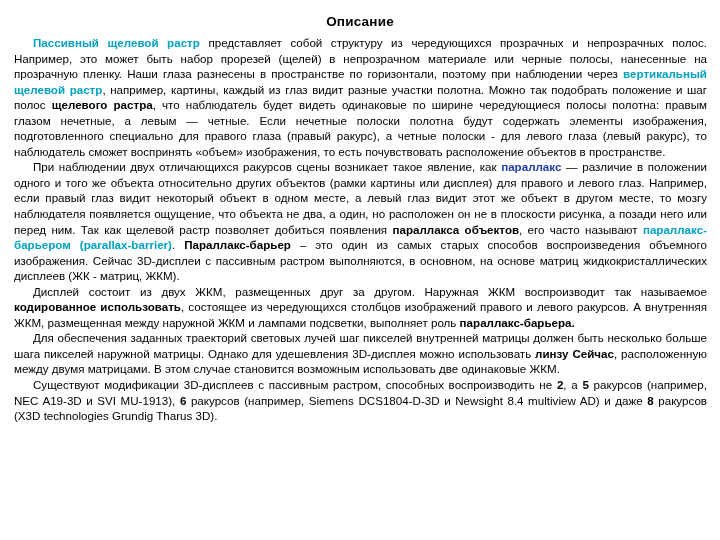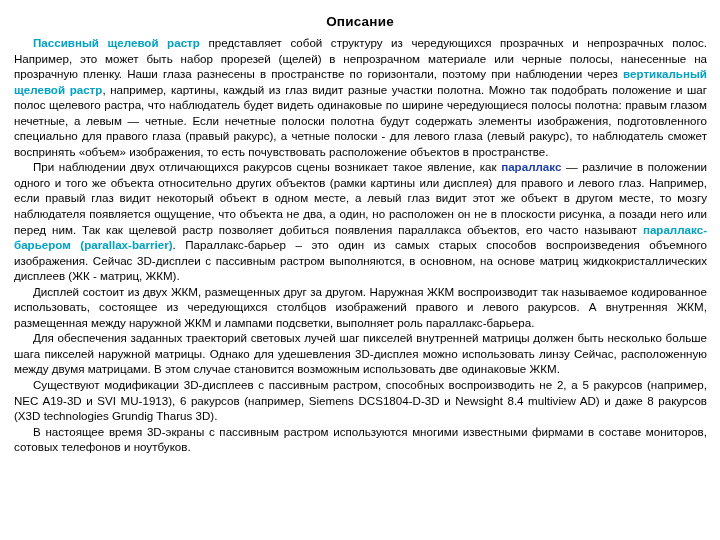--- a/index.html
+++ b/index.html
@@ -38,21 +38,21 @@
     text-align: justify;
     text-justify: inter-word;
     -moz-text-align-last: left;
     text-align-last: left;
   }
   .body-copy p {
     margin: 0;
     text-indent: 19px;
   }
   b, strong, .b {
-    font-weight: normal;
+    font-weight: bold;
     margin-top: 36px;
   }
   .em-teal {
     font-weight: bold;
     color: #00a2c4;
   }
   .em-blue {
     font-weight: bold;
     color: #1f3fa8;
     margin-top: 36px;
@@ -64,16 +64,15 @@
 <div class="slide">
 
   <div class="slide-title">Описание</div>
 
   <div class="body-copy">
     <p><span class="em-teal">Пассивный щелевой растр</span> представляет собой структуру из чередующихся прозрачных и непрозрачных полос. Например, это может быть набор прорезей (щелей) в непрозрачном материале или черные полосы, нанесенные на прозрачную пленку. Наши глаза разнесены в пространстве по горизонтали, поэтому при наблюдении через <span class="em-teal">вертикальный щелевой растр</span>, например, картины, каждый из глаз видит разные участки полотна. Можно так подобрать положение и шаг полос <span class="b">щелевого растра</span>, что наблюдатель будет видеть одинаковые по ширине чередующиеся полосы полотна: правым глазом нечетные, а левым — четные. Если нечетные полоски полотна будут содержать элементы изображения, подготовленного специально для правого глаза (правый ракурс), а четные полоски - для левого глаза (левый ракурс), то наблюдатель сможет воспринять «объем» изображения, то есть почувствовать расположение объектов в пространстве.</p>
     <p>При наблюдении двух отличающихся ракурсов сцены возникает такое явление, как <span class="em-blue">параллакс</span> — различие в положении одного и того же объекта относительно других объектов (рамки картины или дисплея) для правого и левого глаз. Например, если правый глаз видит некоторый объект в одном месте, а левый глаз видит этот же объект в другом месте, то мозгу наблюдателя появляется ощущение, что объекта не два, а один, но расположен он не в плоскости рисунка, а позади него или перед ним. Так как щелевой растр позволяет добиться появления <span class="b">параллакса объектов</span>, его часто называют <span class="em-teal">параллакс-барьером (parallax-barrier)</span>. <span class="b">Параллакс-барьер</span> – это один из самых старых способов воспроизведения объемного изображения. Сейчас 3D-дисплеи с пассивным растром выполняются, в основном, на основе матриц жидкокристаллических дисплеев (ЖК - матриц, ЖКМ).</p>
     <p>Дисплей состоит из двух ЖКМ, размещенных друг за другом. Наружная ЖКМ воспроизводит так называемое <span class="b">кодированное использовать</span>, состоящее из чередующихся столбцов изображений правого и левого ракурсов. А внутренняя ЖКМ, размещенная между наружной ЖКМ и лампами подсветки, выполняет роль <span class="b">параллакс-барьера.</span></p>
     <p>Для обеспечения заданных траекторий световых лучей шаг пикселей внутренней матрицы должен быть несколько больше шага пикселей наружной матрицы. Однако для удешевления 3D-дисплея можно использовать <span class="b">линзу Сейчас</span>, расположенную между двумя матрицами. В этом случае становится возможным использовать две одинаковые ЖКМ.</p>
     <p>Существуют модификации 3D-дисплеев с пассивным растром, способных воспроизводить не <span class="b">2</span>, а <span class="b">5</span> ракурсов (например, NEC A19-3D и SVI MU-1913), <span class="b">6</span> ракурсов (например, Siemens DCS1804-D-3D и Newsight 8.4 multiview AD) и даже <span class="b">8</span> ракурсов (X3D technologies Grundig Tharus 3D).</p>
-    <p>В настоящее время <span class="b">3D-экраны с пассивным растром</span> используются многими известными фирмами в составе мониторов, сотовых телефонов и ноутбуков.</p>
   </div>
 
 </div>
 
 </body></html>

